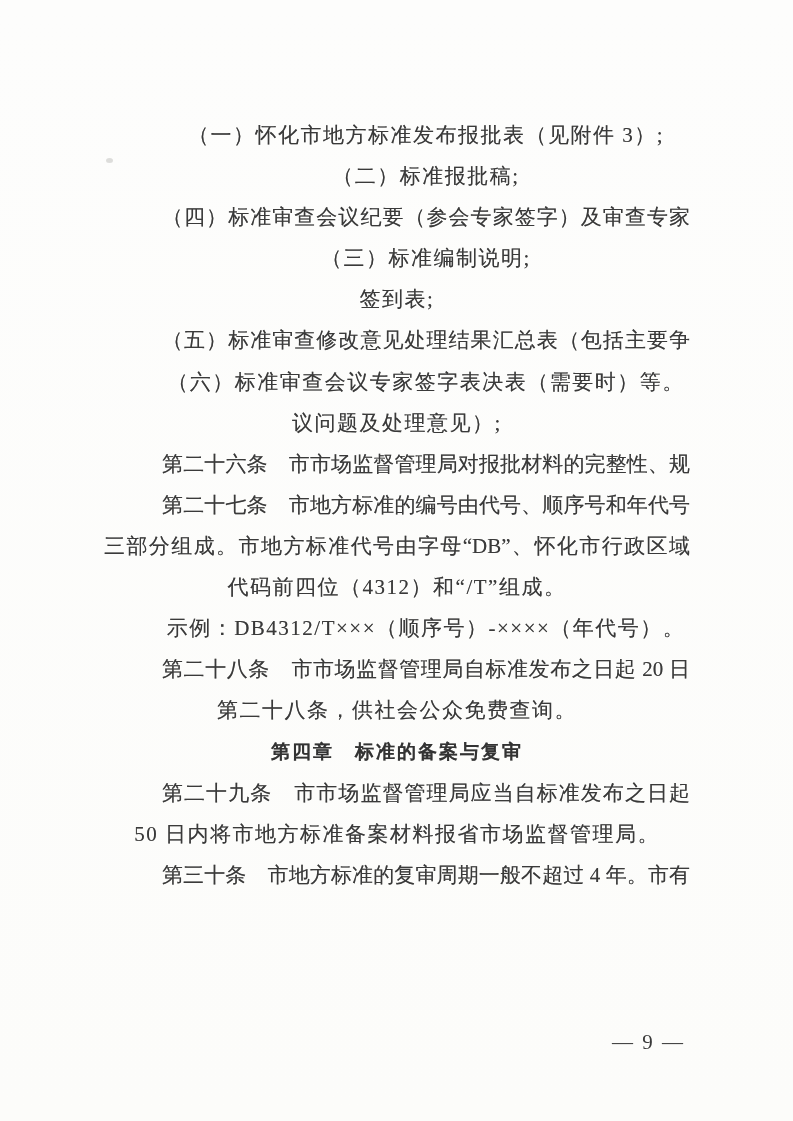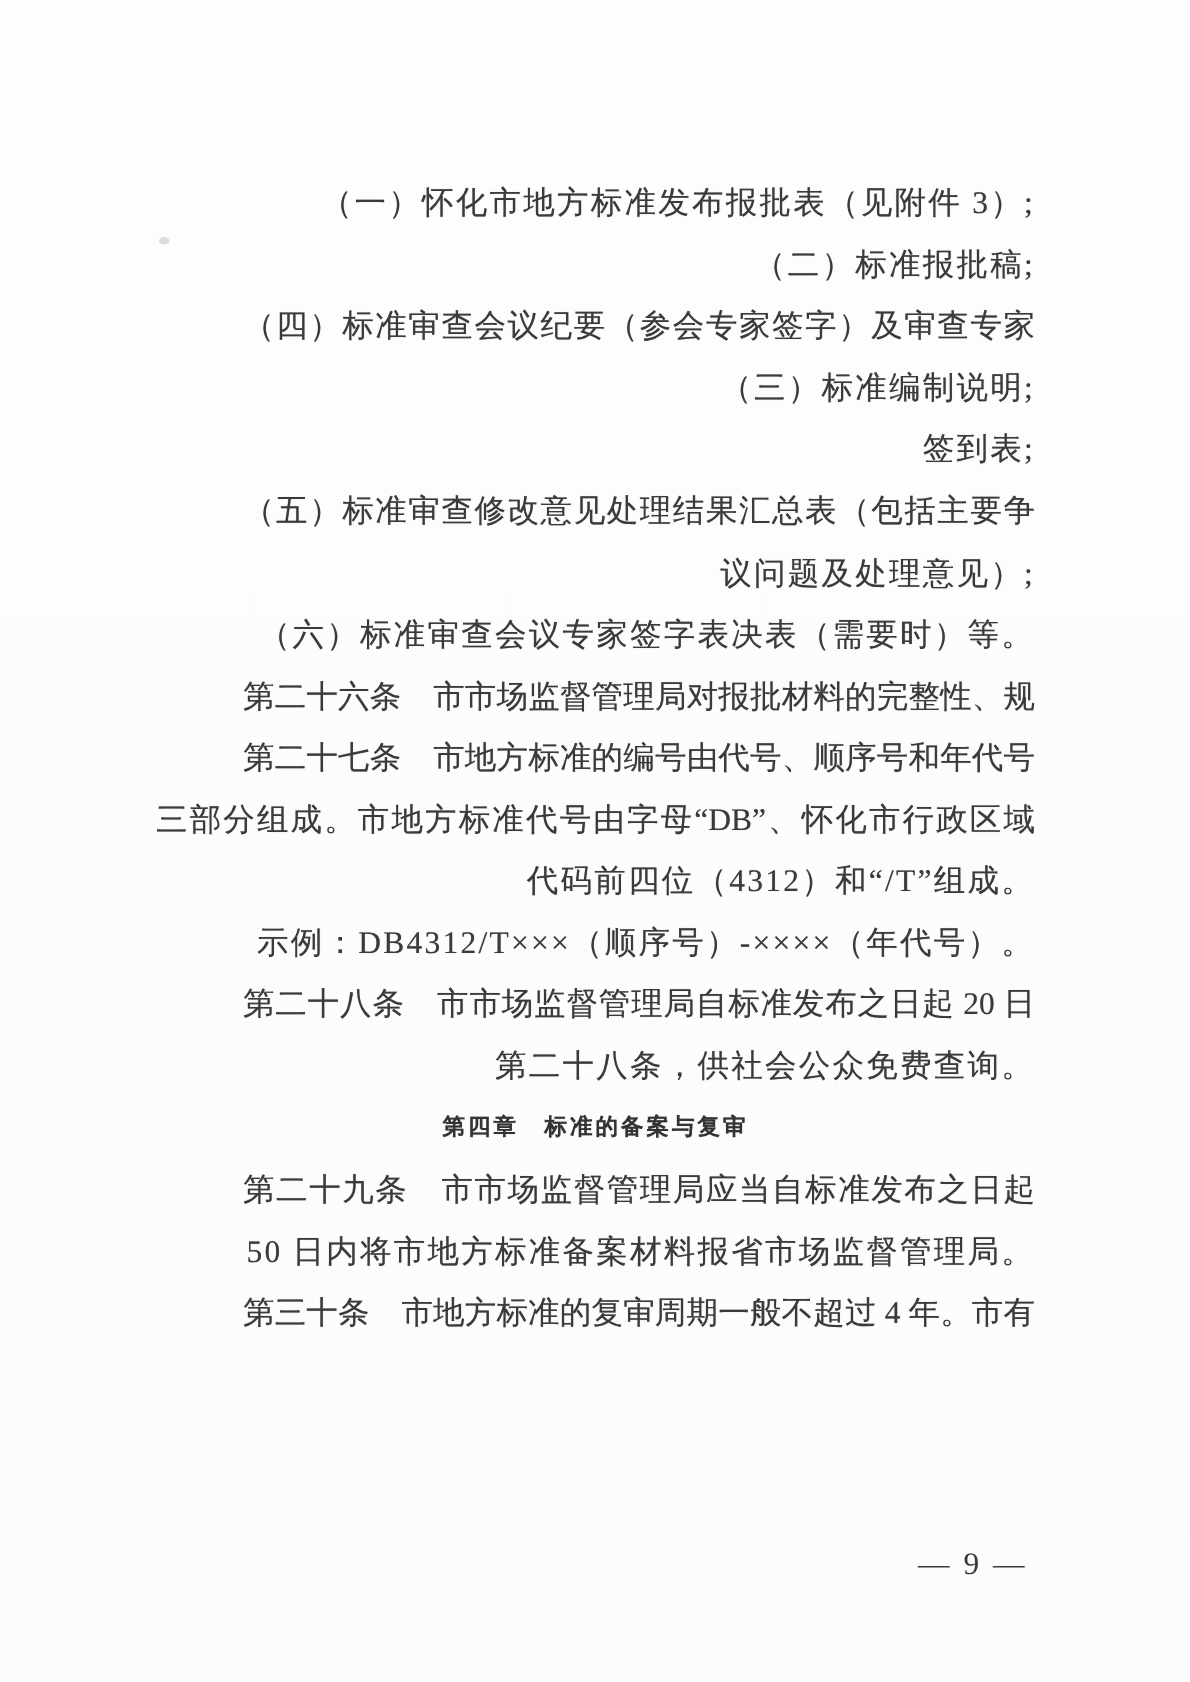--- a/index.html
+++ b/index.html
@@ -22,37 +22,37 @@
     left: 104px;
     width: 586px;
     color: #3a3a3a;
   }
   .line {
     height: 41.1px;
     line-height: 41.1px;
     font-size: 21px;
     letter-spacing: 1.5px;
     white-space: nowrap;
-    text-align: right;
+    text-align: center;
     
     text-shadow: 0 0 0.5px rgba(70,70,70,0.55);
   }
   .line.indent { text-indent: 58px; }
   .line.justify {
     letter-spacing: 0;
     white-space: normal;
     text-align: justify;
     text-align-last: justify;
     text-justify: inter-character;
     overflow: hidden;
   }
   .line.heading {
     font-family: "Liberation Sans", "DejaVu Sans", sans-serif;
     font-weight: 700;
-    font-size: 15px;
+    font-size: 19px;
     letter-spacing: 2px;
     text-align: center;
     text-indent: 0;
     color: #333;
   }
   .page-number {
     position: absolute;
     top: 1027px;
     right: 108px;
     height: 30px;
@@ -77,22 +77,22 @@
 
 <div class="page">
   <div class="scan-speck"></div>
   <main class="text-block" id="text-block">
       <div class="line indent">（一）怀化市地方标准发布报批表（见附件 3）;</div>
       <div class="line indent">（二）标准报批稿;</div>
       <div class="line indent justify">（四）标准审查会议纪要（参会专家签字）及审查专家</div>
       <div class="line indent">（三）标准编制说明;</div>
       <div class="line flush">签到表;</div>
       <div class="line indent justify">（五）标准审查修改意见处理结果汇总表（包括主要争</div>
+      <div class="line indent">（六）标准审查会议专家签字表决表（需要时）等。</div>
       <div class="line flush">议问题及处理意见）;</div>
-      <div class="line indent">（六）标准审查会议专家签字表决表（需要时）等。</div>
       <div class="line indent justify">第二十六条　市市场监督管理局对报批材料的完整性、规</div>
       <div class="line indent justify">第二十七条　市地方标准的编号由代号、顺序号和年代号</div>
       <div class="line flush justify">三部分组成。市地方标准代号由字母“DB”、怀化市行政区域</div>
       <div class="line flush">代码前四位（4312）和“/T”组成。</div>
       <div class="line indent">示例：DB4312/T×××（顺序号）-××××（年代号）。</div>
       <div class="line indent justify">第二十八条　市市场监督管理局自标准发布之日起 20 日</div>
       <div class="line flush">第二十八条，供社会公众免费查询。</div>
       <div class="line heading">第四章　标准的备案与复审</div>
       <div class="line indent justify">第二十九条　市市场监督管理局应当自标准发布之日起</div>
       <div class="line flush">50 日内将市地方标准备案材料报省市场监督管理局。</div>

